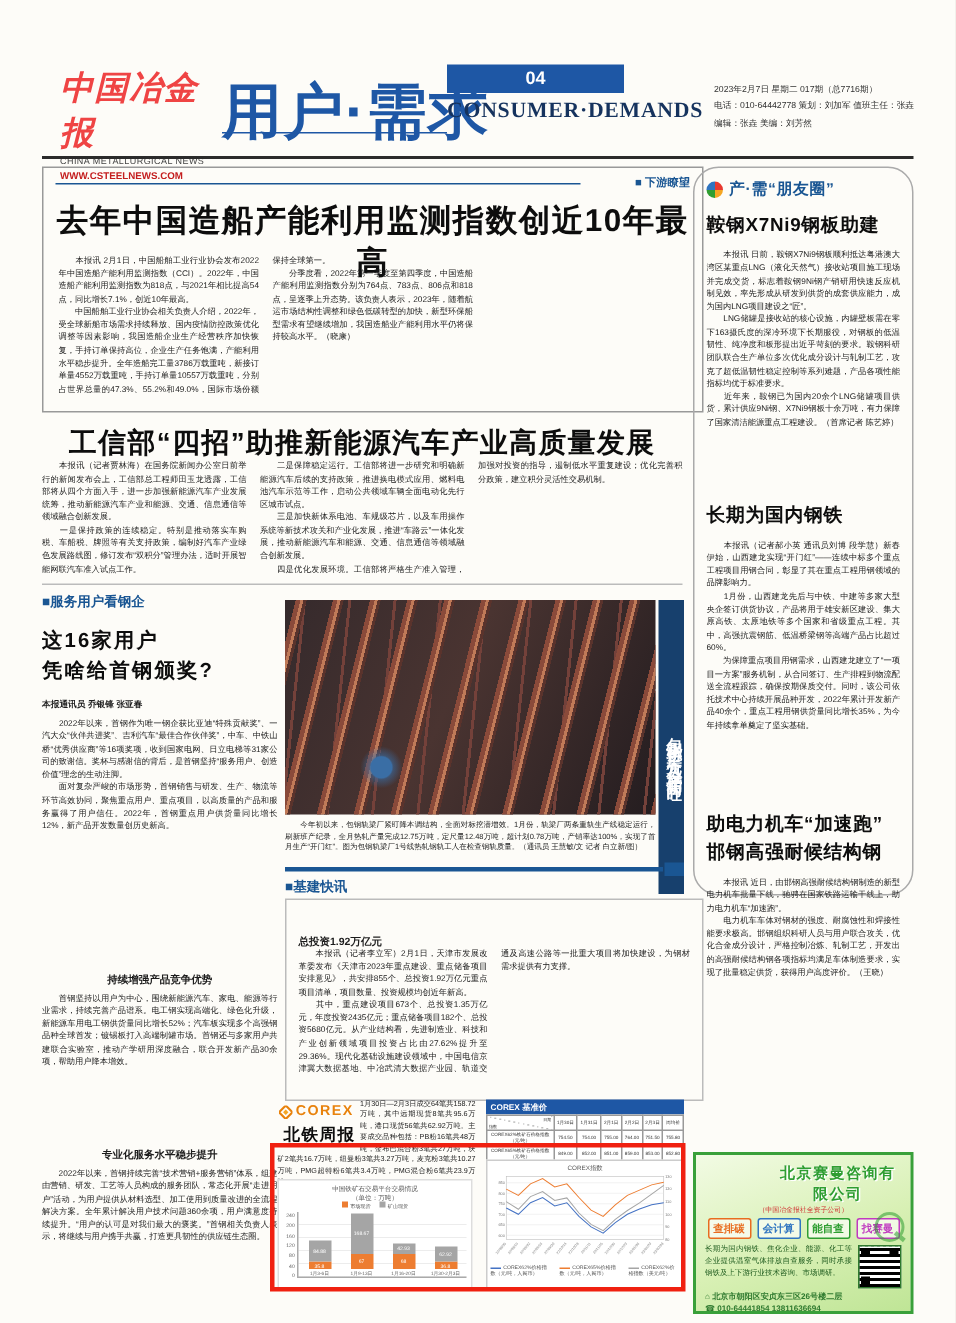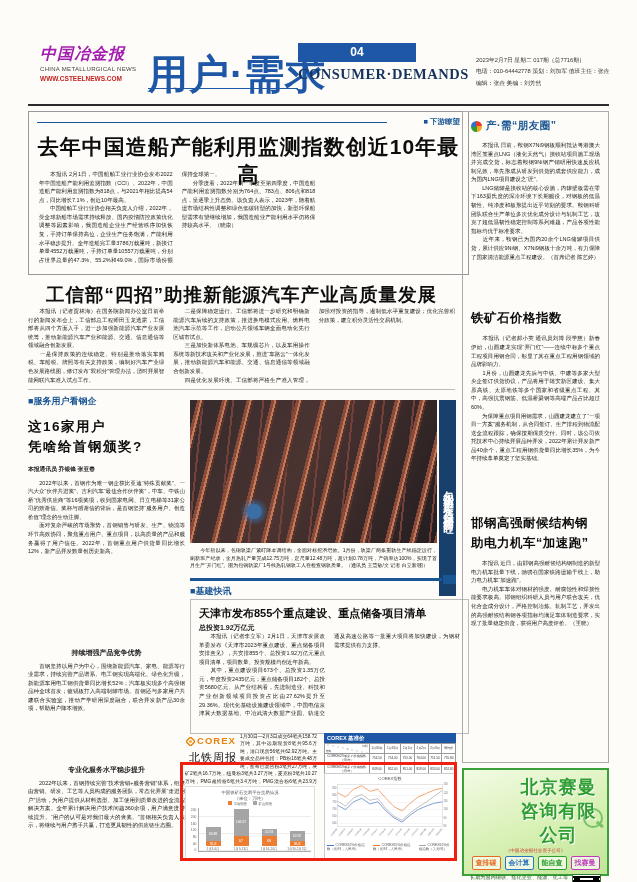--- a/index.html
+++ b/index.html
@@ -4,21 +4,21 @@
 <style>
   html,body{margin:0;padding:0;background:#e9e7e2;}
   .page{position:relative;width:637px;height:882px;background:#fdfcf8;margin:0 auto;
         font-family:"Liberation Sans","DejaVu Sans",sans-serif;color:#1c1c1c;overflow:hidden;}
   .abs{position:absolute;}
   .jt{text-align:justify;}
   .pre{white-space:pre-line;}
 
   
   .logo-cn{font-family:"DejaVu Serif","Liberation Serif",serif;font-style:italic;font-weight:bold;
-           font-size:16px;color:#a21caf;letter-spacing:1px;}
+           font-size:22px;color:#ef4444;letter-spacing:1px;}
   .logo-en{font-size:6px;color:#444;margin-top:1px;letter-spacing:.3px;}
   .logo-web{font-size:6.5px;color:#c41e1e;font-weight:bold;margin-top:3px;}
   .sec-cn{font-size:40px;font-weight:bold;color:#1e57a5;letter-spacing:1px;}
   .page-band{background:#1e57a5;color:#fff;font-weight:bold;font-size:12px;text-align:center;line-height:19px;}
   .sec-en{font-family:"Liberation Serif","DejaVu Serif",serif;font-weight:bold;font-size:14.5px;color:#16335e;letter-spacing:.5px;}
   .issue{font-size:5.8px;color:#333;line-height:1.95;}
   .hrule{background:#2b2b2b;height:2px;}
   .blue-underline{height:1px;background:#1e57a5;}
 
   
@@ -49,21 +49,21 @@
           font-size:10.5px;font-weight:bold;letter-spacing:3px;text-align:center;padding-top:5px;box-sizing:border-box;}
   .caption{font-size:5px;line-height:1.5;color:#222;}
 
   
   .infra-rule{height:3px;background:#1a5693;}
   .infra-tab{background:#1a5693;}
   .infra-title{font-size:11px;font-weight:bold;color:#0d0d0d;}
   .infra-sub{font-size:7px;font-weight:bold;margin-top:3px;}
 
   
-  .corex-brand{font-size:11px;font-weight:normal;color:#0d0d0d;letter-spacing:1px;}
+  .corex-brand{font-size:11px;font-weight:bold;color:#0d0d0d;letter-spacing:1px;}
   .corex-logo-txt{font-size:9.5px;font-weight:bold;color:#e8820c;letter-spacing:1px;}
   .corex-body{font-size:4.8px;line-height:1.55;}
   .bc-title{font-size:4.4px;text-align:center;color:#555;line-height:1.3;}
   .bc-legend,.lc-legend{display:flex;justify-content:center;gap:6px;font-size:3.4px;color:#555;align-items:center;}
   .bc-legend i{display:inline-block;width:4px;height:4px;margin-right:1.5px;}
   .lc-legend i{display:inline-block;width:7px;height:1.2px;margin-right:1.5px;}
   .bc-wrap{border:1px solid #ddd;background:#fff;padding:3px 3px 2px 3px;box-sizing:border-box;}
   .bc-body{display:flex;margin-top:2px;}
   .bc-yaxis{display:flex;flex-direction:column;justify-content:space-between;font-size:3.4px;color:#666;
             text-align:right;width:9px;padding-right:1.5px;box-sizing:border-box;}
@@ -91,21 +91,21 @@
   .friends-box{border:1px solid #aaa;box-sizing:border-box;padding:7px 8px;}
   .friends-head{display:flex;align-items:center;gap:4px;}
   .friends-head-label{font-size:10.5px;font-weight:bold;color:#1a5693;letter-spacing:.5px;}
   .circle-icon{width:11px;height:11px;border-radius:50%;
      background:conic-gradient(#e8392f 0 25%,#f5a623 25% 50%,#2f9e31 50% 75%,#2f74c0 75% 100%);}
   .fr-title{font-size:12.5px;font-weight:bold;line-height:1.55;color:#0d0d0d;letter-spacing:.5px;}
 
   
   .ad{border:2px solid #39a03a;background:linear-gradient(160deg,#f2fbe4 0%,#d8f0b4 55%,#bfe596 100%);
       box-sizing:border-box;padding:5px 6px;position:relative;}
-  .ad-title{font-size:18px;font-weight:bold;color:#2f9e31;text-align:center;letter-spacing:1px;
+  .ad-title{font-size:10px;font-weight:bold;color:#2f9e31;text-align:center;letter-spacing:1px;
             text-shadow:0 0 1px #fff,1px 1px 0 #fff;margin-left:46px;}
   .ad-sub{font-size:4.6px;color:#d03030;text-align:center;margin-top:1px;}
   .chips{display:flex;justify-content:center;gap:4px;margin-top:3px;}
   .chip{font-size:7px;font-weight:bold;padding:1px 3px;border-radius:2px;background:rgba(255,255,255,.65);}
   .chip0{color:#e86c1f;border:1px solid #e86c1f;}
   .chip1{color:#2f74c0;border:1px solid #2f74c0;}
   .chip2{color:#2f9e31;border:1px solid #2f9e31;}
   .chip3{color:#c03ac0;border:1px solid #c03ac0;}
   .ad-row{display:flex;gap:4px;margin-top:4px;align-items:flex-start;}
   .ad-body{font-size:5px;line-height:1.55;color:#1d5a1d;flex:1;}
@@ -174,21 +174,20 @@
   </div>
 
   <div class="abs photo" style="left:190px;top:400px;width:247px;height:143px;"></div>
   <div class="abs vstrip" style="left:439px;top:400px;width:17px;height:196px;">包钢轨梁厂元月份产销两旺</div>
   <div class="abs caption jt pre" style="left:190px;top:547px;width:247px;">　　今年初以来，包钢轨梁厂紧盯降本调结构，全面对标挖潜增效。1月份，轨梁厂两条重轨生产线稳定运行，刷新班产纪录，全月热轧产量完成12.75万吨，定尺量12.48万吨，超计划0.78万吨，产销率达100%，实现了首月生产“开门红”。图为包钢轨梁厂1号线热轧钢轨工人在检查钢轨质量。（通讯员 王慧敏/文 记者 白立新/图）</div>
 
   <div class="abs infra-rule" style="left:190px;top:578px;width:252px;"></div>
   <div class="abs infra-tab" style="left:443px;top:575px;width:13px;height:9px;"></div>
   <div class="abs sec-head" style="left:190px;top:585px;">■基建快讯</div>
   <div class="abs box" style="left:190px;top:599px;width:265px;height:133px;border-color:#bbb;">
-    <div class="abs infra-title" style="left:8px;top:6px;right:8px;">天津市发布855个重点建设、重点储备项目清单</div>
     <div class="abs infra-sub" style="left:8px;top:20px;">总投资1.92万亿元</div>
     <div class="abs body-text col2 jt pre clip" style="left:8px;right:8px;top:32px;height:94px;">　　本报讯（记者李立军）2月1日，天津市发展改革委发布《天津市2023年重点建设、重点储备项目安排意见》，共安排855个、总投资1.92万亿元重点项目清单，项目数量、投资规模均创近年新高。
 　　其中，重点建设项目673个、总投资1.35万亿元，年度投资2435亿元；重点储备项目182个、总投资5680亿元。从产业结构看，先进制造业、科技和产业创新领域项目投资占比由27.62%提升至29.36%。现代化基础设施建设领域中，中国电信京津冀大数据基地、中冶武清大数据产业园、轨道交通及高速公路等一批重大项目将加快建设，为钢材需求提供有力支撑。</div>
   </div>
 
   <div class="abs" style="left:185px;top:733px;width:271px;height:127px;">
 
     <div class="abs" style="left:0;top:0;width:132px;">
       <div class="corex-body jt">
         <span style="float:left;width:52px;text-align:right;margin:1px 3px 1px 0;">
@@ -359,42 +358,43 @@
             <span><i style="background:#4472c4"></i>COREX62%价格指数（元/吨，人民币）</span>
             <span><i style="background:#ed7d31"></i>COREX65%价格指数（元/吨，人民币）</span>
             <span><i style="background:#a5a5a5"></i>COREX62%价格指数（美元/吨）</span>
           </div>
       </div>
     </div>
   </div>
 
   <div class="abs highlight" style="left:180px;top:762px;width:271px;height:93px;"></div>
 
-  <div class="abs friends-box" style="left:462px;top:111px;width:147px;height:652px;">
+  <div class="abs friends-box" style="left:462px;top:111px;width:147px;height:486px;border-radius:17px;">
     <div class="friends-head">
       <span class="circle-icon"></span>
       <span class="friends-head-label">产·需“朋友圈”</span>
     </div>
 
     <div class="fr-title" style="margin-top:8px;">
+      <div>鞍钢X7Ni9钢板助建</div>
     </div>
     <div class="body-text jt pre clip" style="margin-top:6px;height:160px;">　　本报讯 日前，鞍钢X7Ni9钢板顺利抵达粤港澳大湾区某重点LNG（液化天然气）接收站项目施工现场并完成交货，标志着鞍钢9Ni钢产销研用快速反应机制见效，率先形成从研发到供货的成套供应能力，成为国内LNG项目建设之“匠”。
 　　LNG储罐是接收站的核心设施，内罐壁板需在零下163摄氏度的深冷环境下长期服役，对钢板的低温韧性、纯净度和板形提出近乎苛刻的要求。鞍钢科研团队联合生产单位多次优化成分设计与轧制工艺，攻克了超低温韧性稳定控制等系列难题，产品各项性能指标均优于标准要求。
 　　近年来，鞍钢已为国内20余个LNG储罐项目供货，累计供应9Ni钢、X7Ni9钢板十余万吨，有力保障了国家清洁能源重点工程建设。（首席记者 陈艺婷）</div>
 
     <div class="fr-title" style="margin-top:8px;">
-      <div>铁矿石价格指数</div>
+      <div>长期为国内钢铁</div>
     </div>
     <div class="body-text jt pre clip" style="margin-top:6px;height:172px;">　　本报讯（记者郝小英 通讯员刘博 段学慧）新春伊始，山西建龙实现“开门红”——连续中标多个重点工程项目用钢合同，彰显了其在重点工程用钢领域的品牌影响力。
 　　1月份，山西建龙先后与中铁、中建等多家大型央企签订供货协议，产品将用于雄安新区建设、集大原高铁、太原地铁等多个国家和省级重点工程。其中，高强抗震钢筋、低温桥梁钢等高端产品占比超过60%。
 　　为保障重点项目用钢需求，山西建龙建立了“一项目一方案”服务机制，从合同签订、生产排程到物流配送全流程跟踪，确保按期保质交付。同时，该公司依托技术中心持续开展品种开发，2022年累计开发新产品40余个，重点工程用钢供货量同比增长35%，为今年持续拿单奠定了坚实基础。</div>
 
     <div class="fr-title" style="margin-top:8px;">
+      <div>助电力机车“加速跑”</div>
       <div>邯钢高强耐候结构钢</div>
-      <div>助电力机车“加速跑”</div>
     </div>
     <div class="body-text jt pre clip" style="margin-top:6px;height:104px;">　　本报讯 近日，由邯钢高强耐候结构钢制造的新型电力机车批量下线，驰骋在国家铁路运输干线上，助力电力机车“加速跑”。
 　　电力机车车体对钢材的强度、耐腐蚀性和焊接性能要求极高。邯钢组织科研人员与用户联合攻关，优化合金成分设计，严格控制冶炼、轧制工艺，开发出的高强耐候结构钢各项指标均满足车体制造要求，实现了批量稳定供货，获得用户高度评价。（王晓）</div>
   </div>
 
   <div class="abs ad" style="left:462px;top:768px;width:147px;height:108px;">
     <div class="ad-title">北京赛曼咨询有限公司</div>
     <div class="ad-sub">（中国冶金报社全资子公司）</div>
     <div class="chips">
       <span class="chip chip0">查排碳</span>

